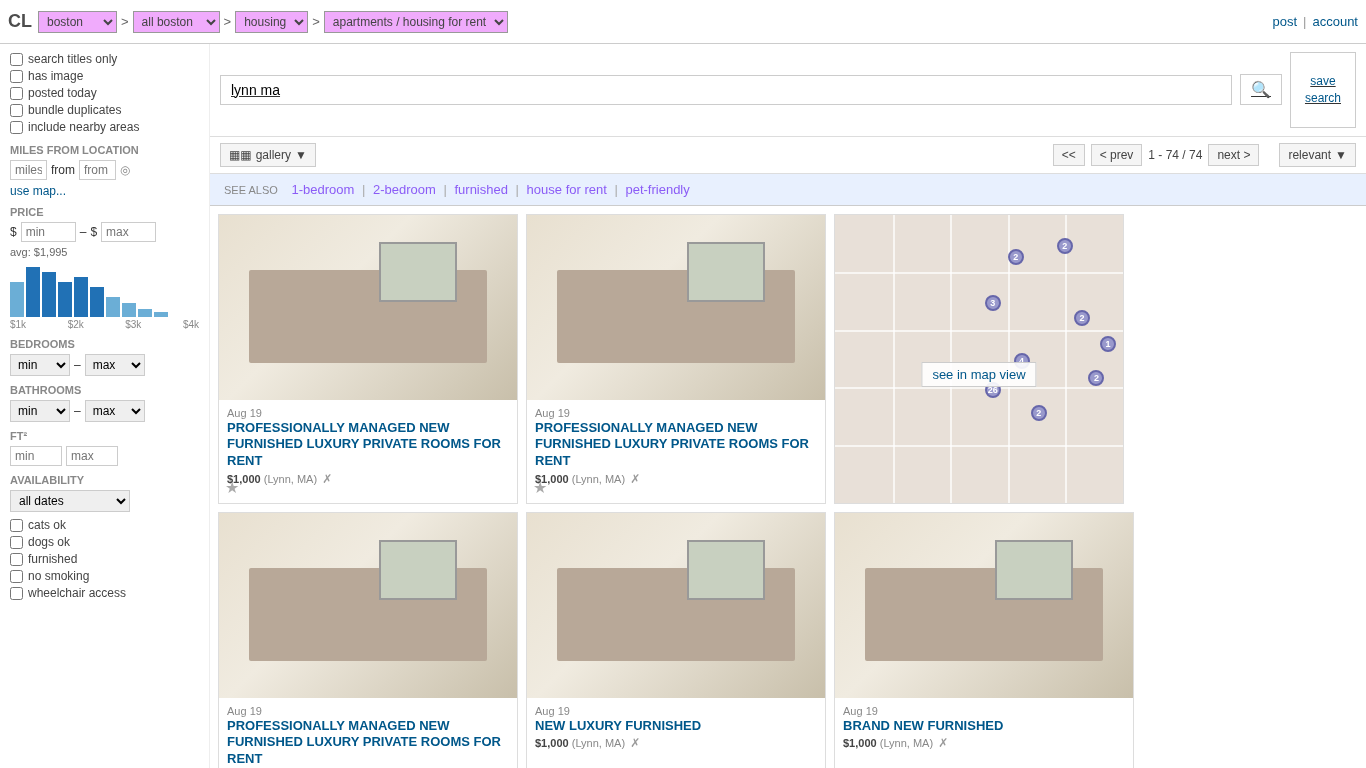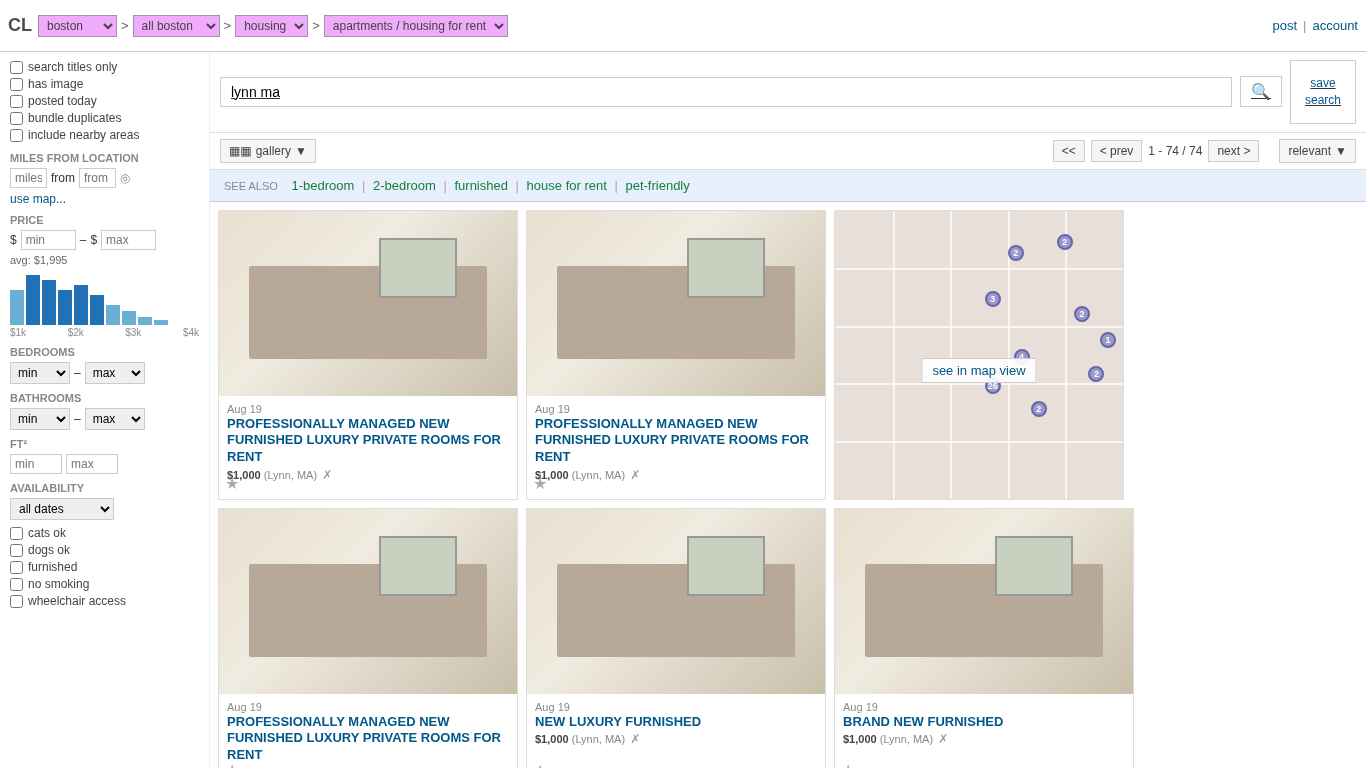--- a/index.html
+++ b/index.html
@@ -6,21 +6,21 @@
     body { font-family: Arial, sans-serif; font-size: 13px; background: #fff; color: #333; }
 
     
     #top-nav {
       background: #fff;
       border-bottom: 1px solid #ccc;
       display: flex;
       align-items: center;
       padding: 4px 8px;
       font-size: 13px;
-      height: 52px;
+      height: 44px;
     }
     #top-nav .cl-logo {
       font-size: 18px;
       font-weight: bold;
       color: #4d4d4d;
       margin-right: 6px;
     }
     #top-nav select {
       font-size: 12px;
       padding: 2px 4px;
@@ -163,21 +163,21 @@
       gap: 4px;
       margin-bottom: 4px;
     }
     .ft2-row input {
       width: 52px;
       padding: 2px 4px;
       border: 1px solid #ccc;
       font-size: 12px;
     }
     .avail-select {
-      width: 104px;
+      width: 120px;
       padding: 2px 4px;
       border: 1px solid #ccc;
       font-size: 12px;
       margin-bottom: 6px;
     }
 
     
     #content {
       flex: 1;
       overflow-y: auto;
@@ -207,21 +207,21 @@
       cursor: pointer;
       font-size: 16px;
       color: #555;
     }
     #save-search-btn {
       display: flex;
       flex-direction: column;
       align-items: center;
       background: none;
       border: 1px solid #ccc;
-      padding: 14px 14px;
+      padding: 20px 14px;
       cursor: pointer;
       font-size: 12px;
       color: #00578a;
       line-height: 1.4;
     }
 
     
     #toolbar {
       display: flex;
       align-items: center;
@@ -279,21 +279,21 @@
       color: #555;
       border-bottom: 1px solid #ccc;
     }
     #see-also span.label {
       font-size: 11px;
       text-transform: uppercase;
       color: #888;
       margin-right: 6px;
     }
     #see-also a {
-      color: #15803d;
+      color: #8b5cf6;
       text-decoration: none;
       margin: 0 4px;
       font-size: 13px;
     }
     #see-also .sep { color: #aaa; }
 
     
     #listings-area {
       display: flex;
       padding: 8px;

